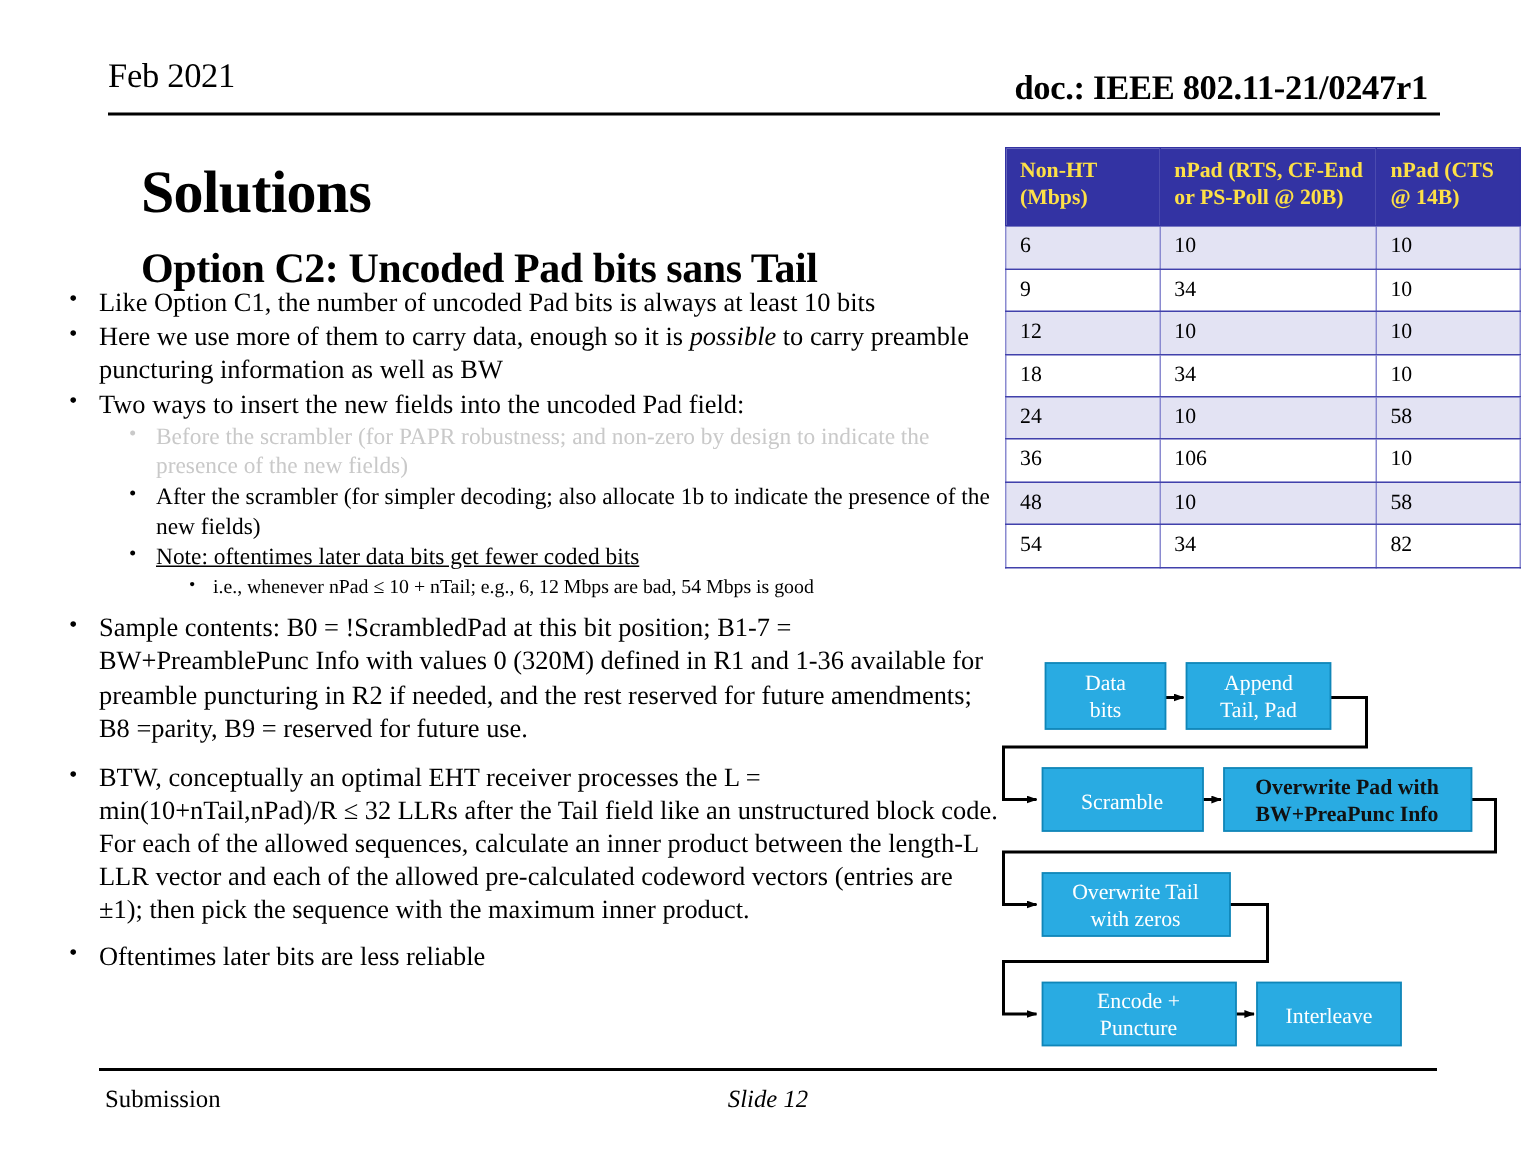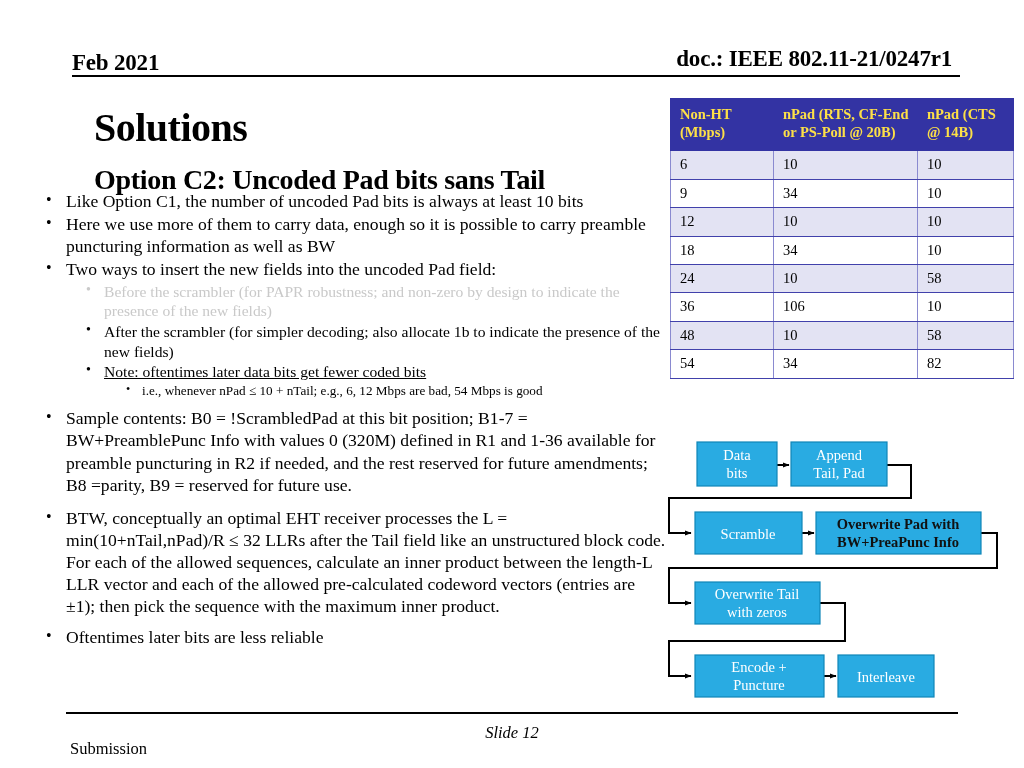--- a/index.html
+++ b/index.html
@@ -22,23 +22,22 @@
     left: 72px;
     top: 38px;
     width: 888px;
     height: 40px;
   }
   #header-date {
     position: absolute;
     left: 0px;
     top: 0px;
     font-size: 23px;
-    font-weight: bold;
+    font-weight: normal;
     letter-spacing: -0.2px;
-    margin-top: 12px;
   }
   #header-doc {
     position: absolute;
     right: 8px;
     top: 8px;
     font-size: 23px;
     font-weight: bold;
     letter-spacing: -0.2px;
   }
   #header-rule {
@@ -120,21 +119,21 @@
     position: absolute;
     left: 88px;
     top: -1px;
     font-size: 12px;
     line-height: 1.3;
   }
   .faded { color: #c9c9c9; }
   .underlined { text-decoration: underline; }
   .gap-top { margin-top: 8px; }
   .gap-top-lg { margin-top: 11px; }
-  .it { }
+  .it { font-style: italic; }
 
   
   #npad-table {
     position: absolute;
     left: 670px;
     top: 98px;
     width: 344px;
     border-collapse: collapse;
     font-family: "Liberation Serif", "DejaVu Serif", serif;
   }
@@ -218,21 +217,21 @@
     left: 0;
     top: 11px;
     width: 892px;
     height: 24px;
   }
   .footer-cell {
     position: absolute;
     font-size: 16.5px;
     line-height: 1.2;
   }
-  #footer-submission { left: 4px; top: 16px; }
+  #footer-submission { left: 4px; top: 0; }
   #footer-slide { left: 0; top: 0; width: 892px; text-align: center; font-style: italic; }
   #footer-author { right: 0px; top: 0; }
 </style>
 </head>
 <body>
 
 <div id="slide-header">
   <div id="header-date">Feb 2021</div>
   <div id="header-doc">doc.: IEEE 802.11-21/0247r1</div>
   <div id="header-rule"></div>

